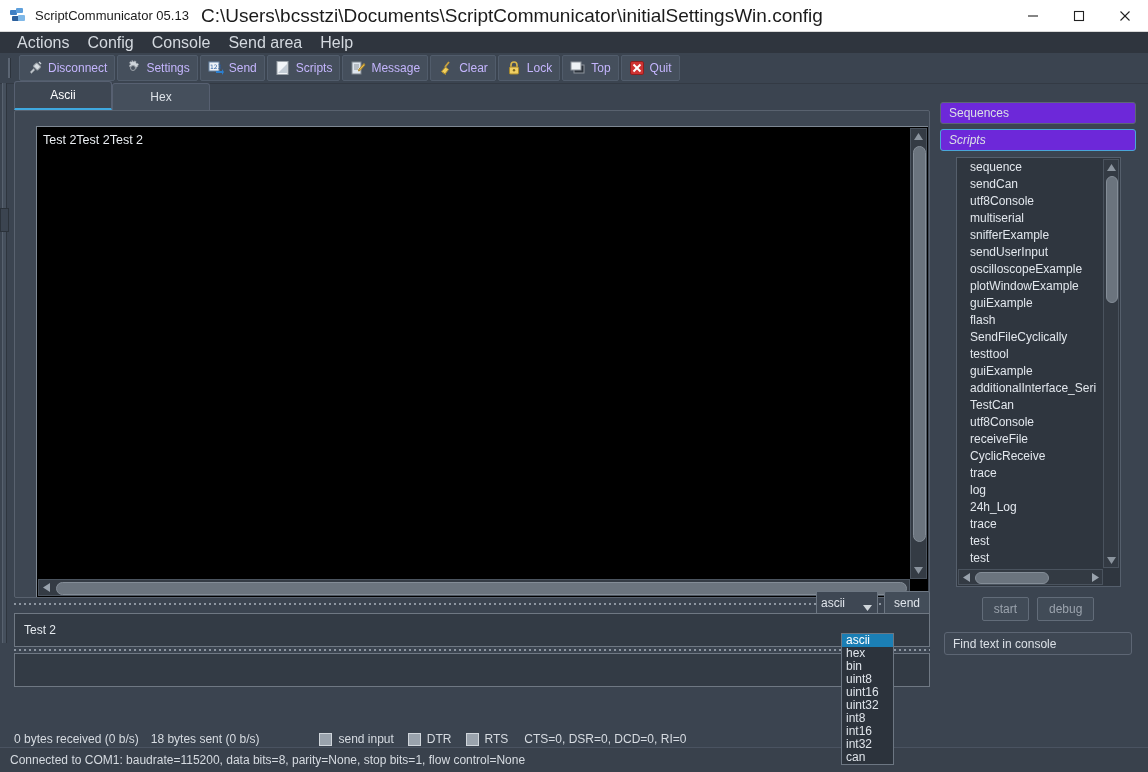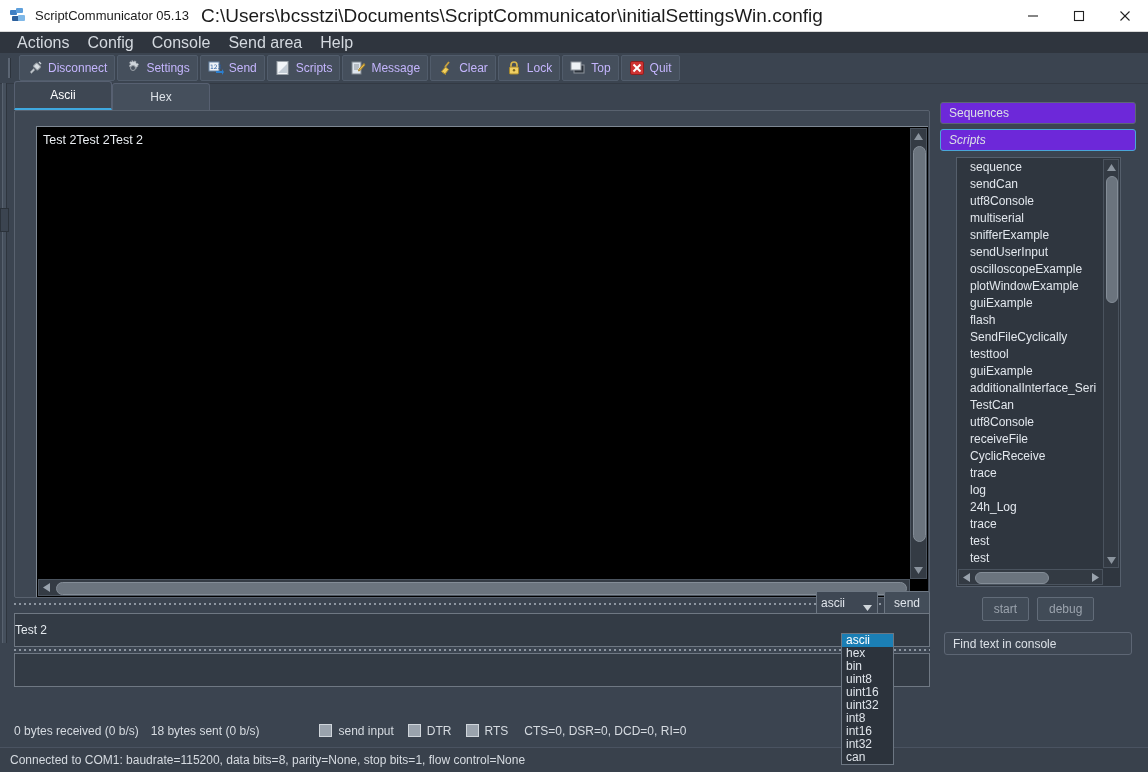--- a/index.html
+++ b/index.html
@@ -64,21 +64,21 @@
   #send-row{position:absolute;left:14px;top:505px;width:916px;height:30px;display:flex;
        align-items:center;justify-content:flex-end;}
   #fmt-select{width:52px;height:22px;background:#3e4753;border:1px solid #6c7682;
        display:flex;align-items:center;padding:0 4px;font-size:12px;color:#dfe4ea;position:relative;}
   #fmt-arrow{position:absolute;right:5px;top:8px;}
   #send-btn{margin-left:6px;height:22px;padding:0 9px;background:#434d59;border:1px solid #6c7682;
        display:flex;align-items:center;font-size:12px;color:#dfe4ea;border-radius:2px;}
   
   #send-inputs{position:absolute;left:14px;top:530px;width:916px;}
   .send-line{height:34px;background:#333b45;border:1px solid #6f7883;box-sizing:border-box;
-       display:flex;align-items:center;color:#e4e9ee;font-size:12px;}
+       display:flex;align-items:center;padding-left:9px;color:#e4e9ee;font-size:12px;}
   #send-dots{height:6px;background:#3b4450;
        background-image:repeating-linear-gradient(90deg,#8d96a1 0 2px,transparent 2px 5px);
        background-size:5px 2px;background-repeat:repeat-x;background-position:0 2px;}
   
   #right-panel{position:absolute;left:940px;top:19px;width:196px;}
   .rp-box{height:22px;background:#6d28d9;border:1px solid #5d6674;border-radius:3px;
        display:flex;align-items:center;padding-left:8px;font-size:12px;color:#dbe0e6;
        box-sizing:border-box;margin-bottom:5px;}
   .rp-box.active{border-color:#4aa6d8;color:#dbe0e6;font-style:italic;}
   #scripts-list-frame{position:absolute;left:16px;top:55px;width:165px;height:430px;
@@ -90,21 +90,21 @@
   #sl-hsb{position:absolute;left:1px;right:17px;bottom:1px;height:16px;background:#333a43;
        border:1px solid #4a535e;box-sizing:border-box;}
   #rp-buttons{position:absolute;left:0;top:495px;width:196px;display:flex;justify-content:center;gap:8px;}
   .rp-btn{height:22px;padding:0 11px;background:#414b57;border:1px solid #626c79;border-radius:2px;
        display:flex;align-items:center;font-size:12px;color:#9ba3ad;}
   #rp-bottom{position:absolute;left:4px;top:530px;width:188px;}
   .rp-bottom-box{height:23px;background:#3e4753;border:1px solid #5d6674;border-radius:3px;
        display:flex;align-items:center;padding-left:8px;font-size:12px;color:#dbe0e6;
        box-sizing:border-box;margin-bottom:5px;}
   
-  #status-row{position:absolute;left:0;bottom:26px;width:1030px;height:22px;display:flex;align-items:flex-start;}
+  #status-row{position:absolute;left:0;bottom:26px;width:1030px;height:22px;display:flex;align-items:flex-end;}
   .st-text{font-size:12px;color:#d6dbe1;white-space:nowrap;}
   .cbx{width:13px;height:13px;background:#9aa3ad;border:1px solid #cfd5db;display:inline-block;
        box-sizing:border-box;flex:none;}
   #statusbar{position:absolute;left:0;bottom:0;width:1148px;height:24px;background:#39414c;
        border-top:1px solid #4a5361;display:flex;align-items:center;padding-left:10px;}
   
   #dropdown{position:absolute;left:841px;top:633px;width:53px;background:#2c333c;
        border:1px solid #6c7682;z-index:50;box-sizing:border-box;}
   .dd-item{height:13px;line-height:13px;padding-left:4px;font-size:12px;color:#dfe4ea;white-space:nowrap;}
   .dd-item.sel{background:#1b7fb5;color:#ffffff;}

